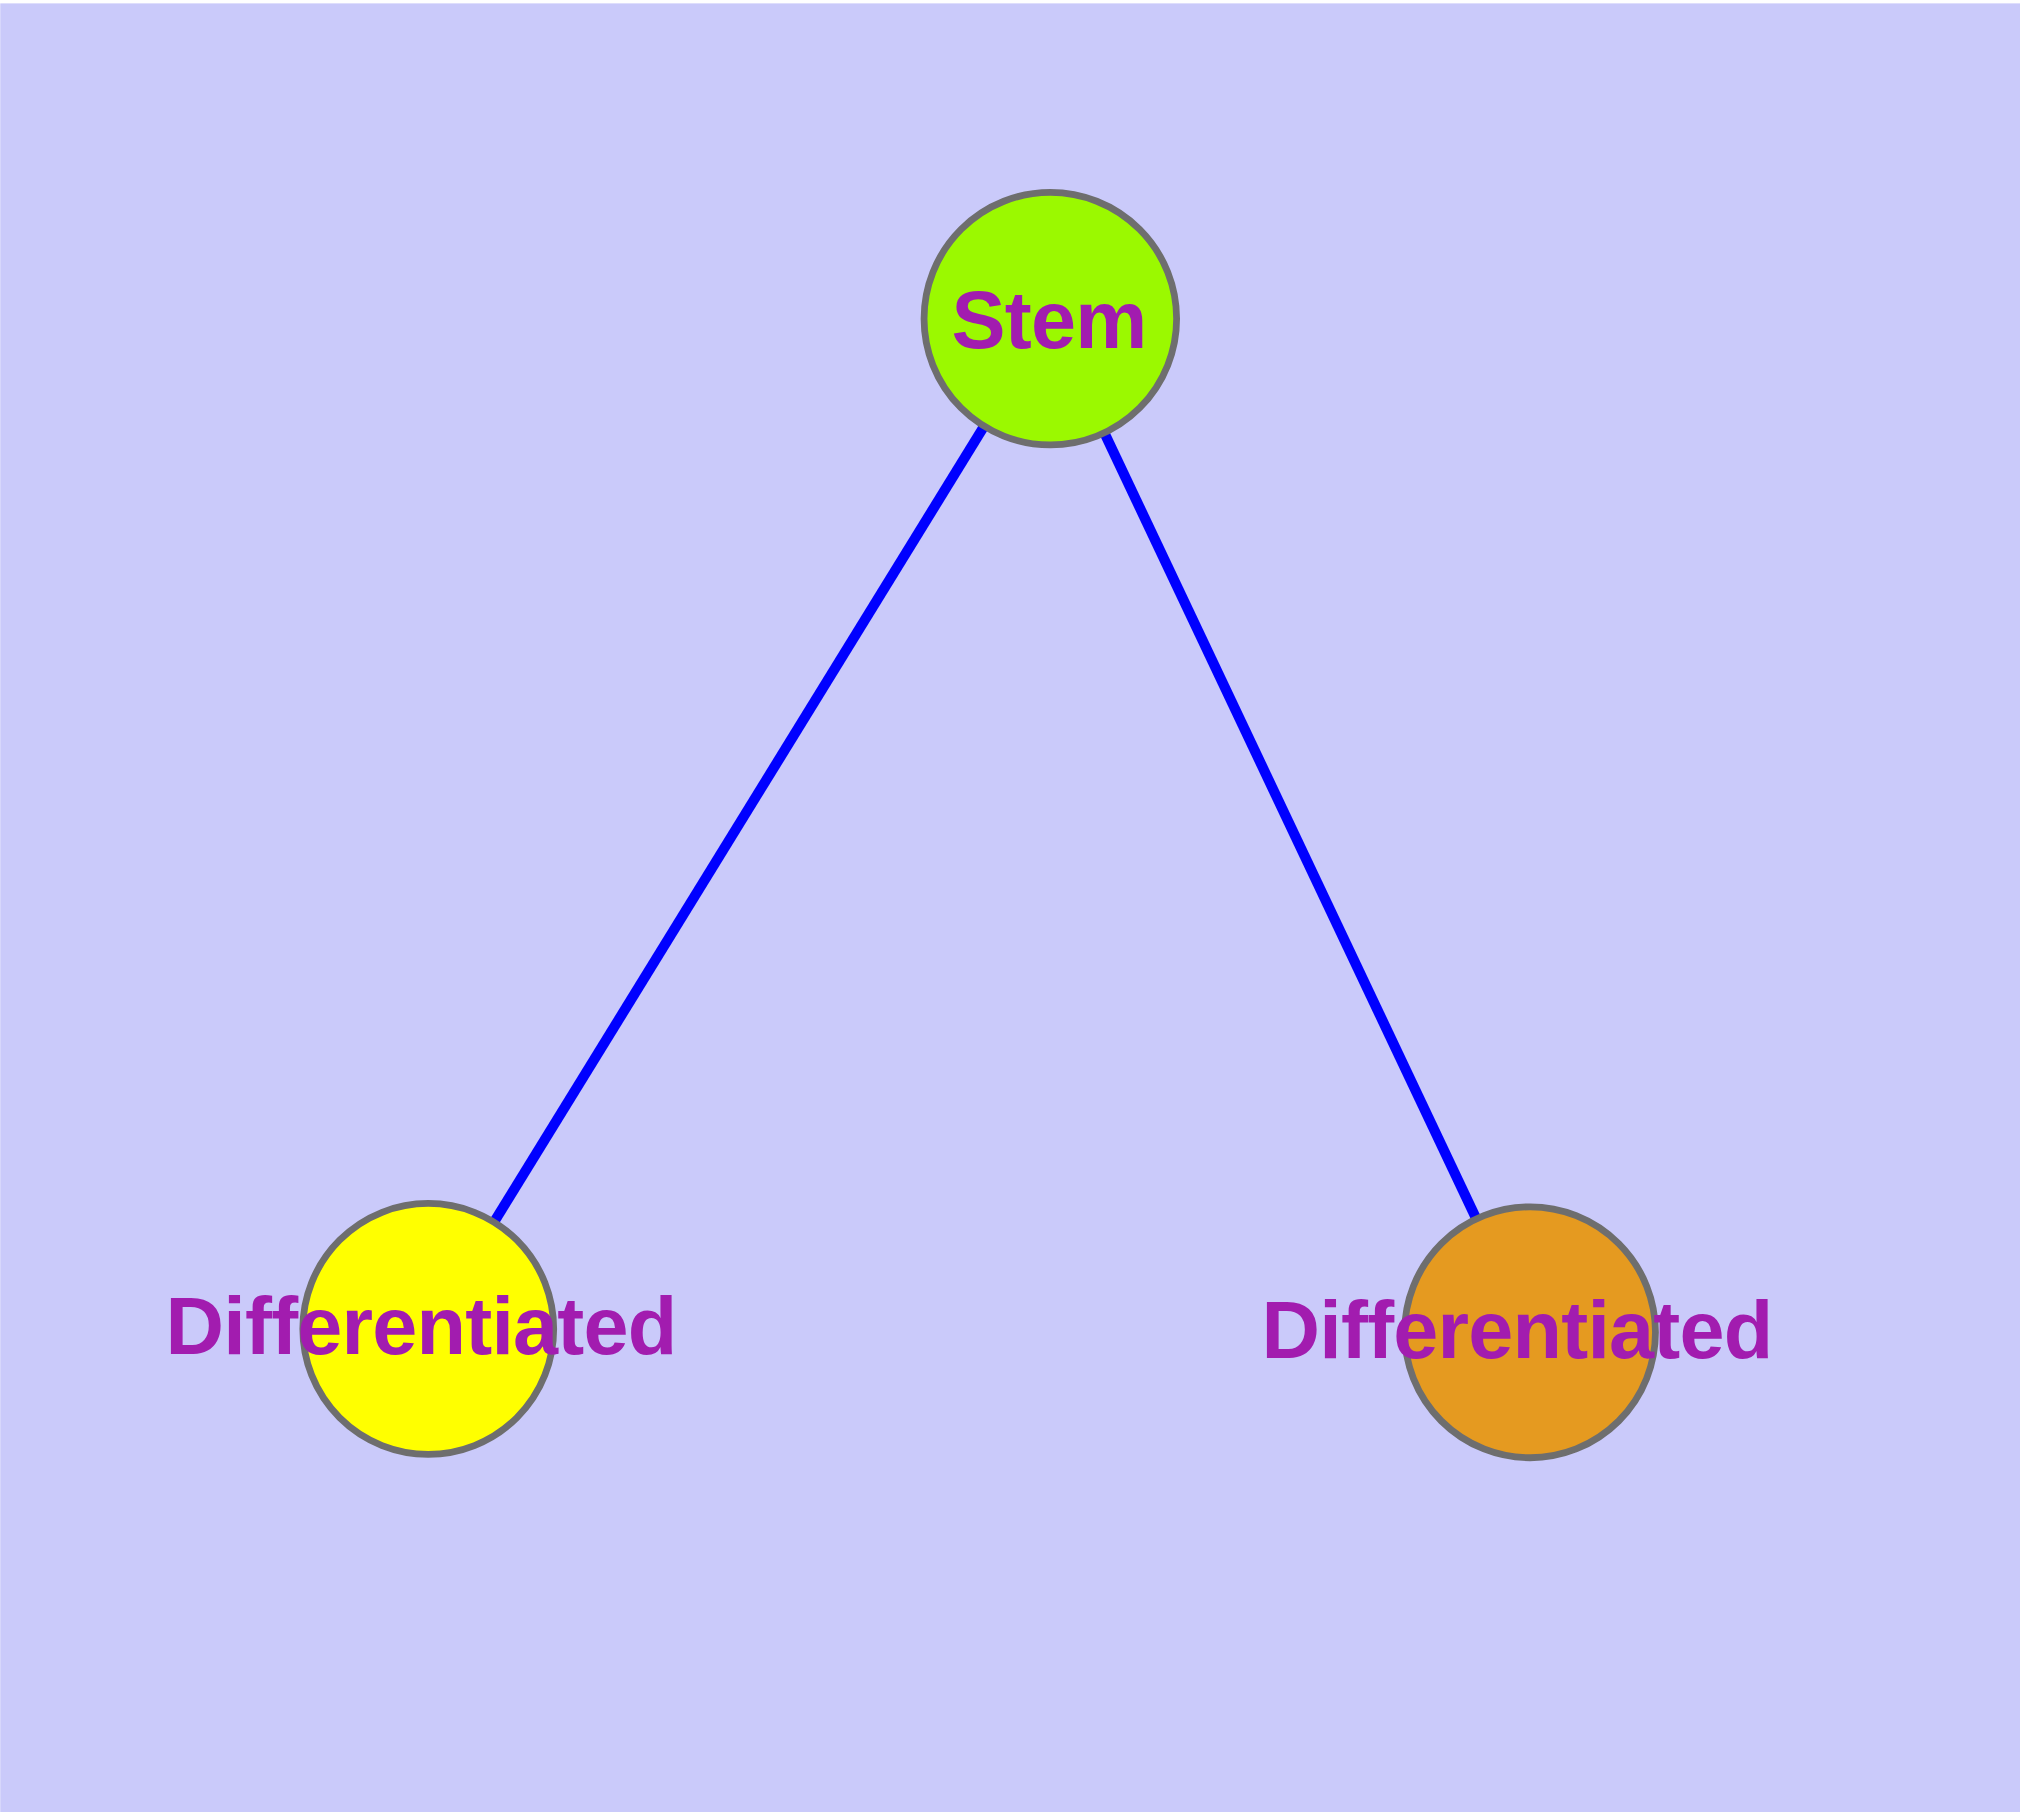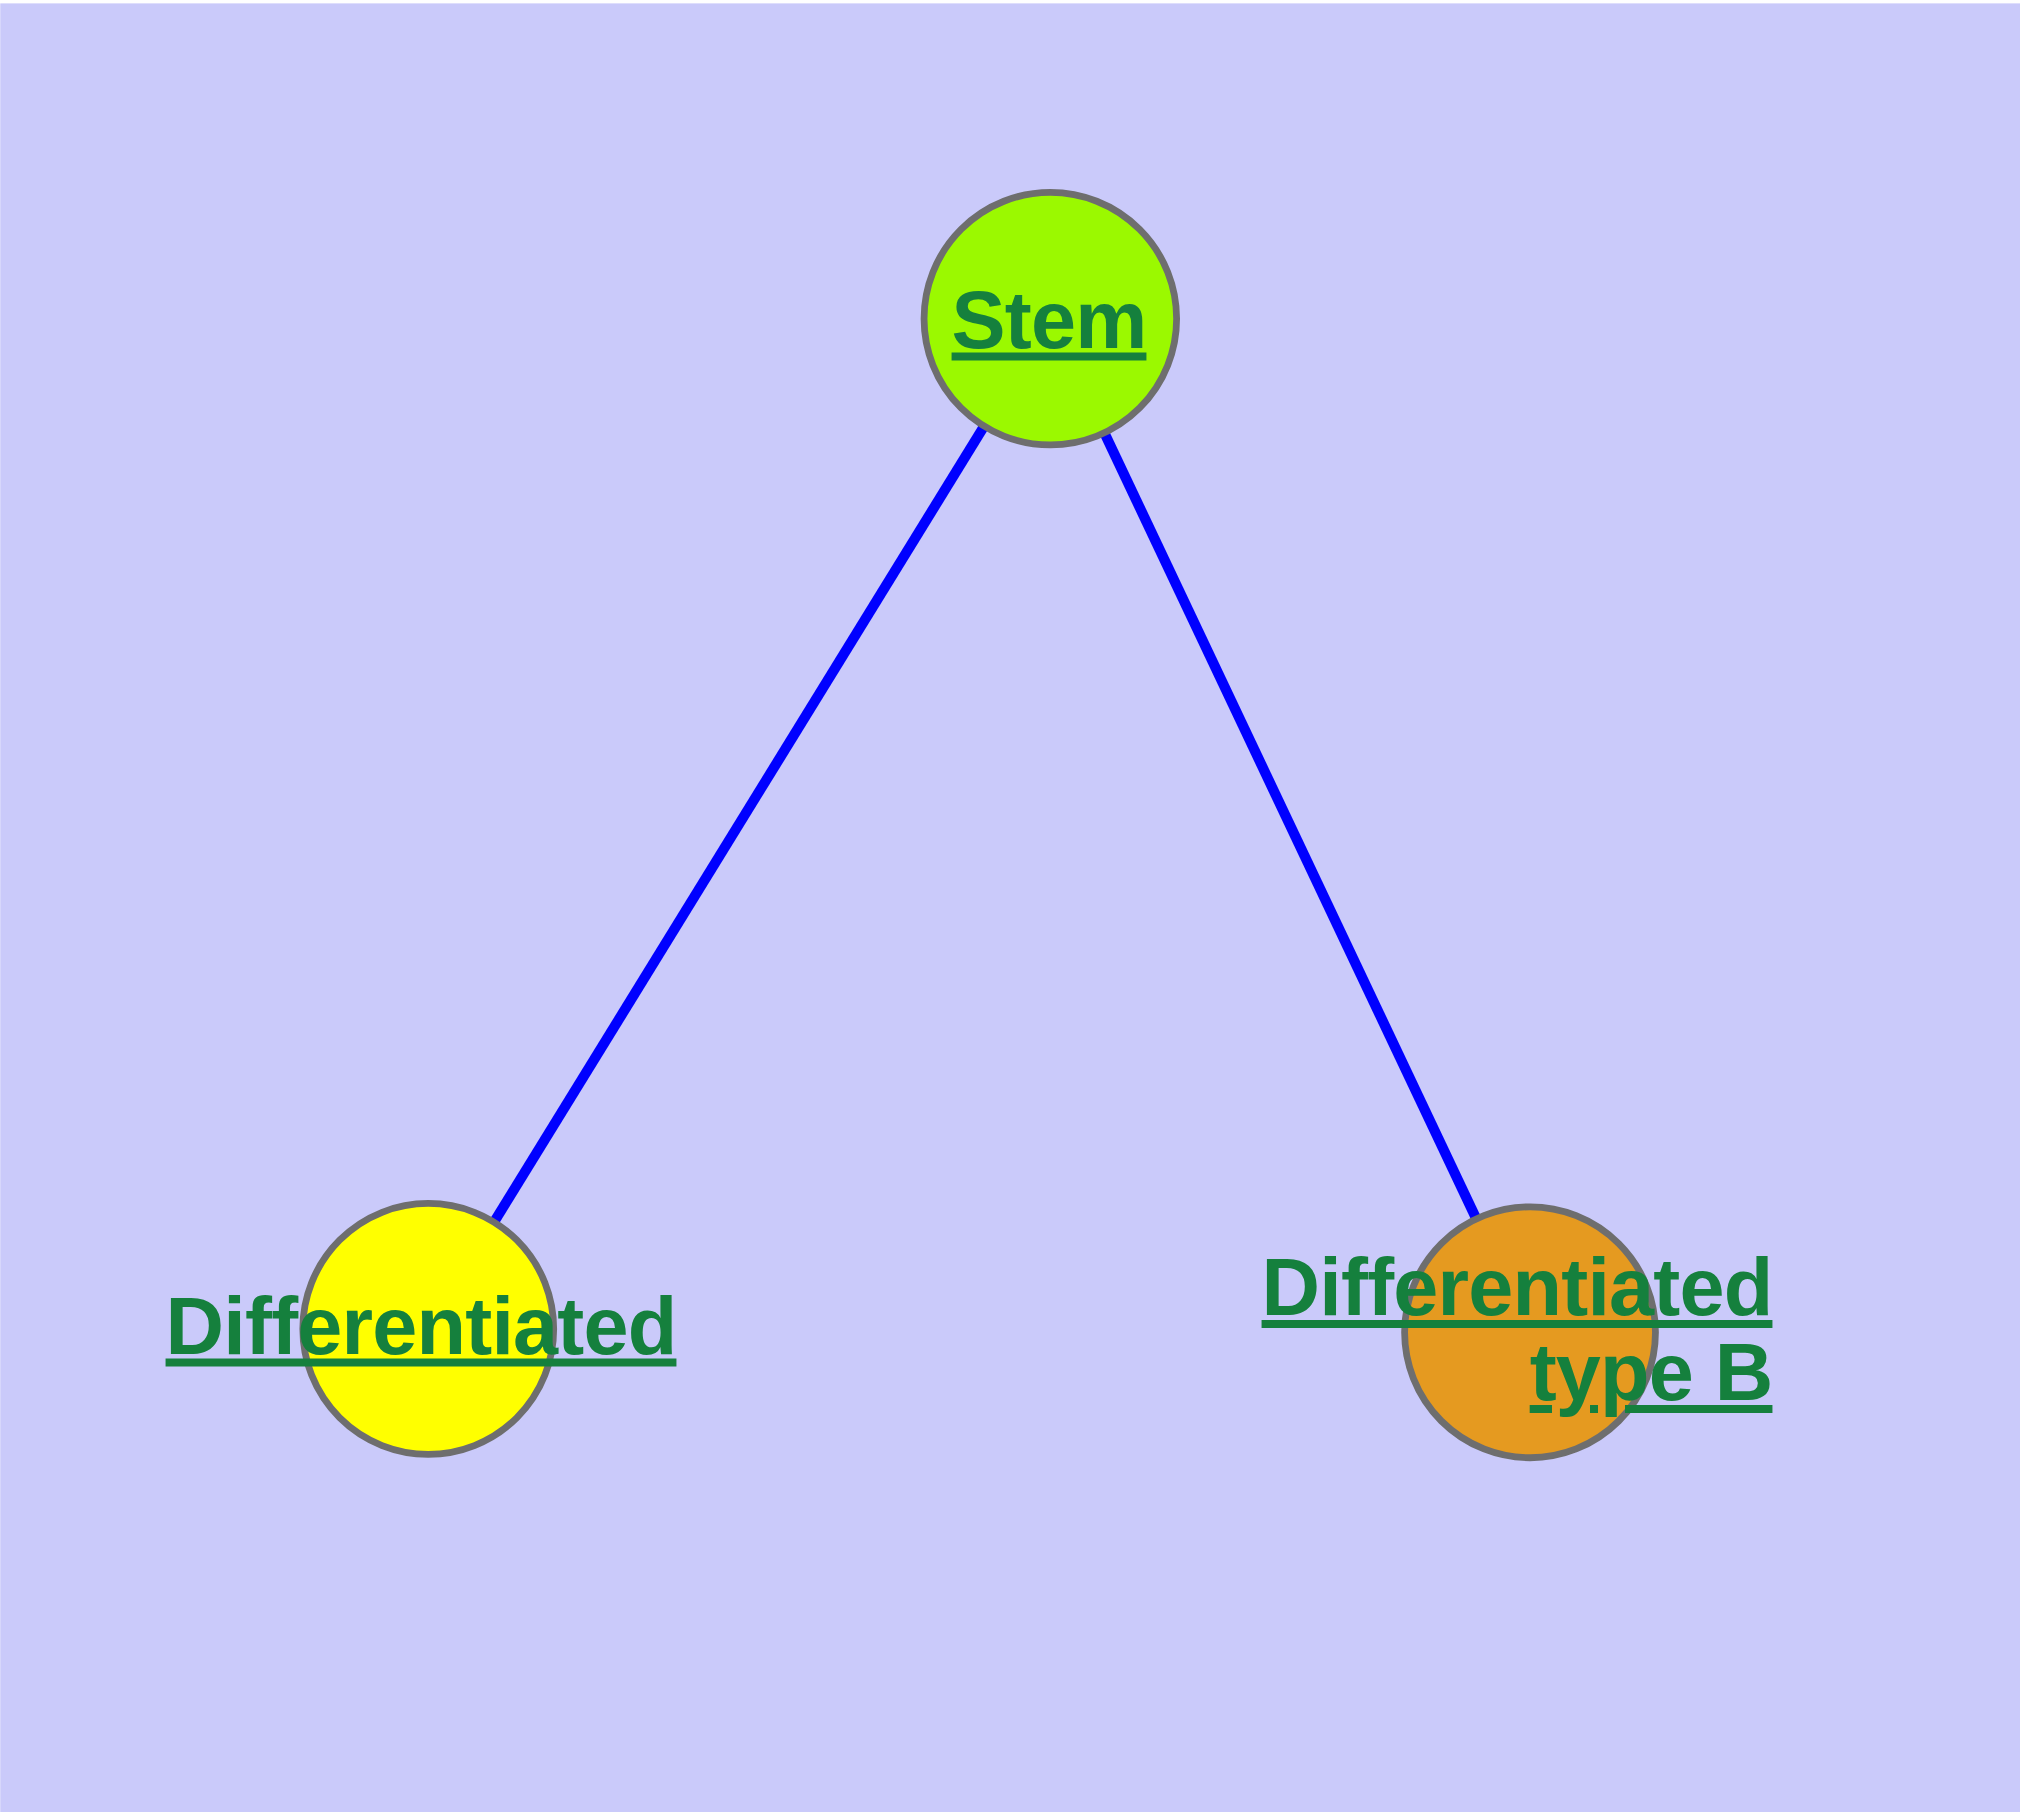--- a/index.html
+++ b/index.html
@@ -16,30 +16,29 @@
   }
   .stage svg {
     position: absolute;
     top: 0;
     left: 0;
     display: block;
   }
   .node-label {
     position: absolute;
     transform: translate(-50%, -50%);
-    color: #15803d;
+    color: #a21caf;
     font-weight: bold;
     font-size: 81px;
     line-height: 85px;
-    text-align: right;
+    text-align: left;
     white-space: nowrap;
     letter-spacing: -0.8px;
     z-index: 3;
     pointer-events: none;
-    text-decoration: underline;
   }
 </style>
 </head>
 <body>
 
 <div class="stage">
 
   <svg width="2021" height="1812" viewBox="0 0 2384 2138">
 
     <rect x="0" y="4" width="2384" height="2134" fill="#CACAFA"></rect>
@@ -55,17 +54,16 @@
   </svg>
 
   <div class="node-label" style="left:1049px; top:320px;">Stem</div>
 
   <div class="node-label" style="left:421px; top:1326px;">
     <div>Differentiated</div>
   </div>
 
   <div class="node-label" style="left:1517px; top:1330px;">
     <div>Differentiated</div>
-    <div>type B</div>
   </div>
 
 </div>
 
 
 </body></html>

